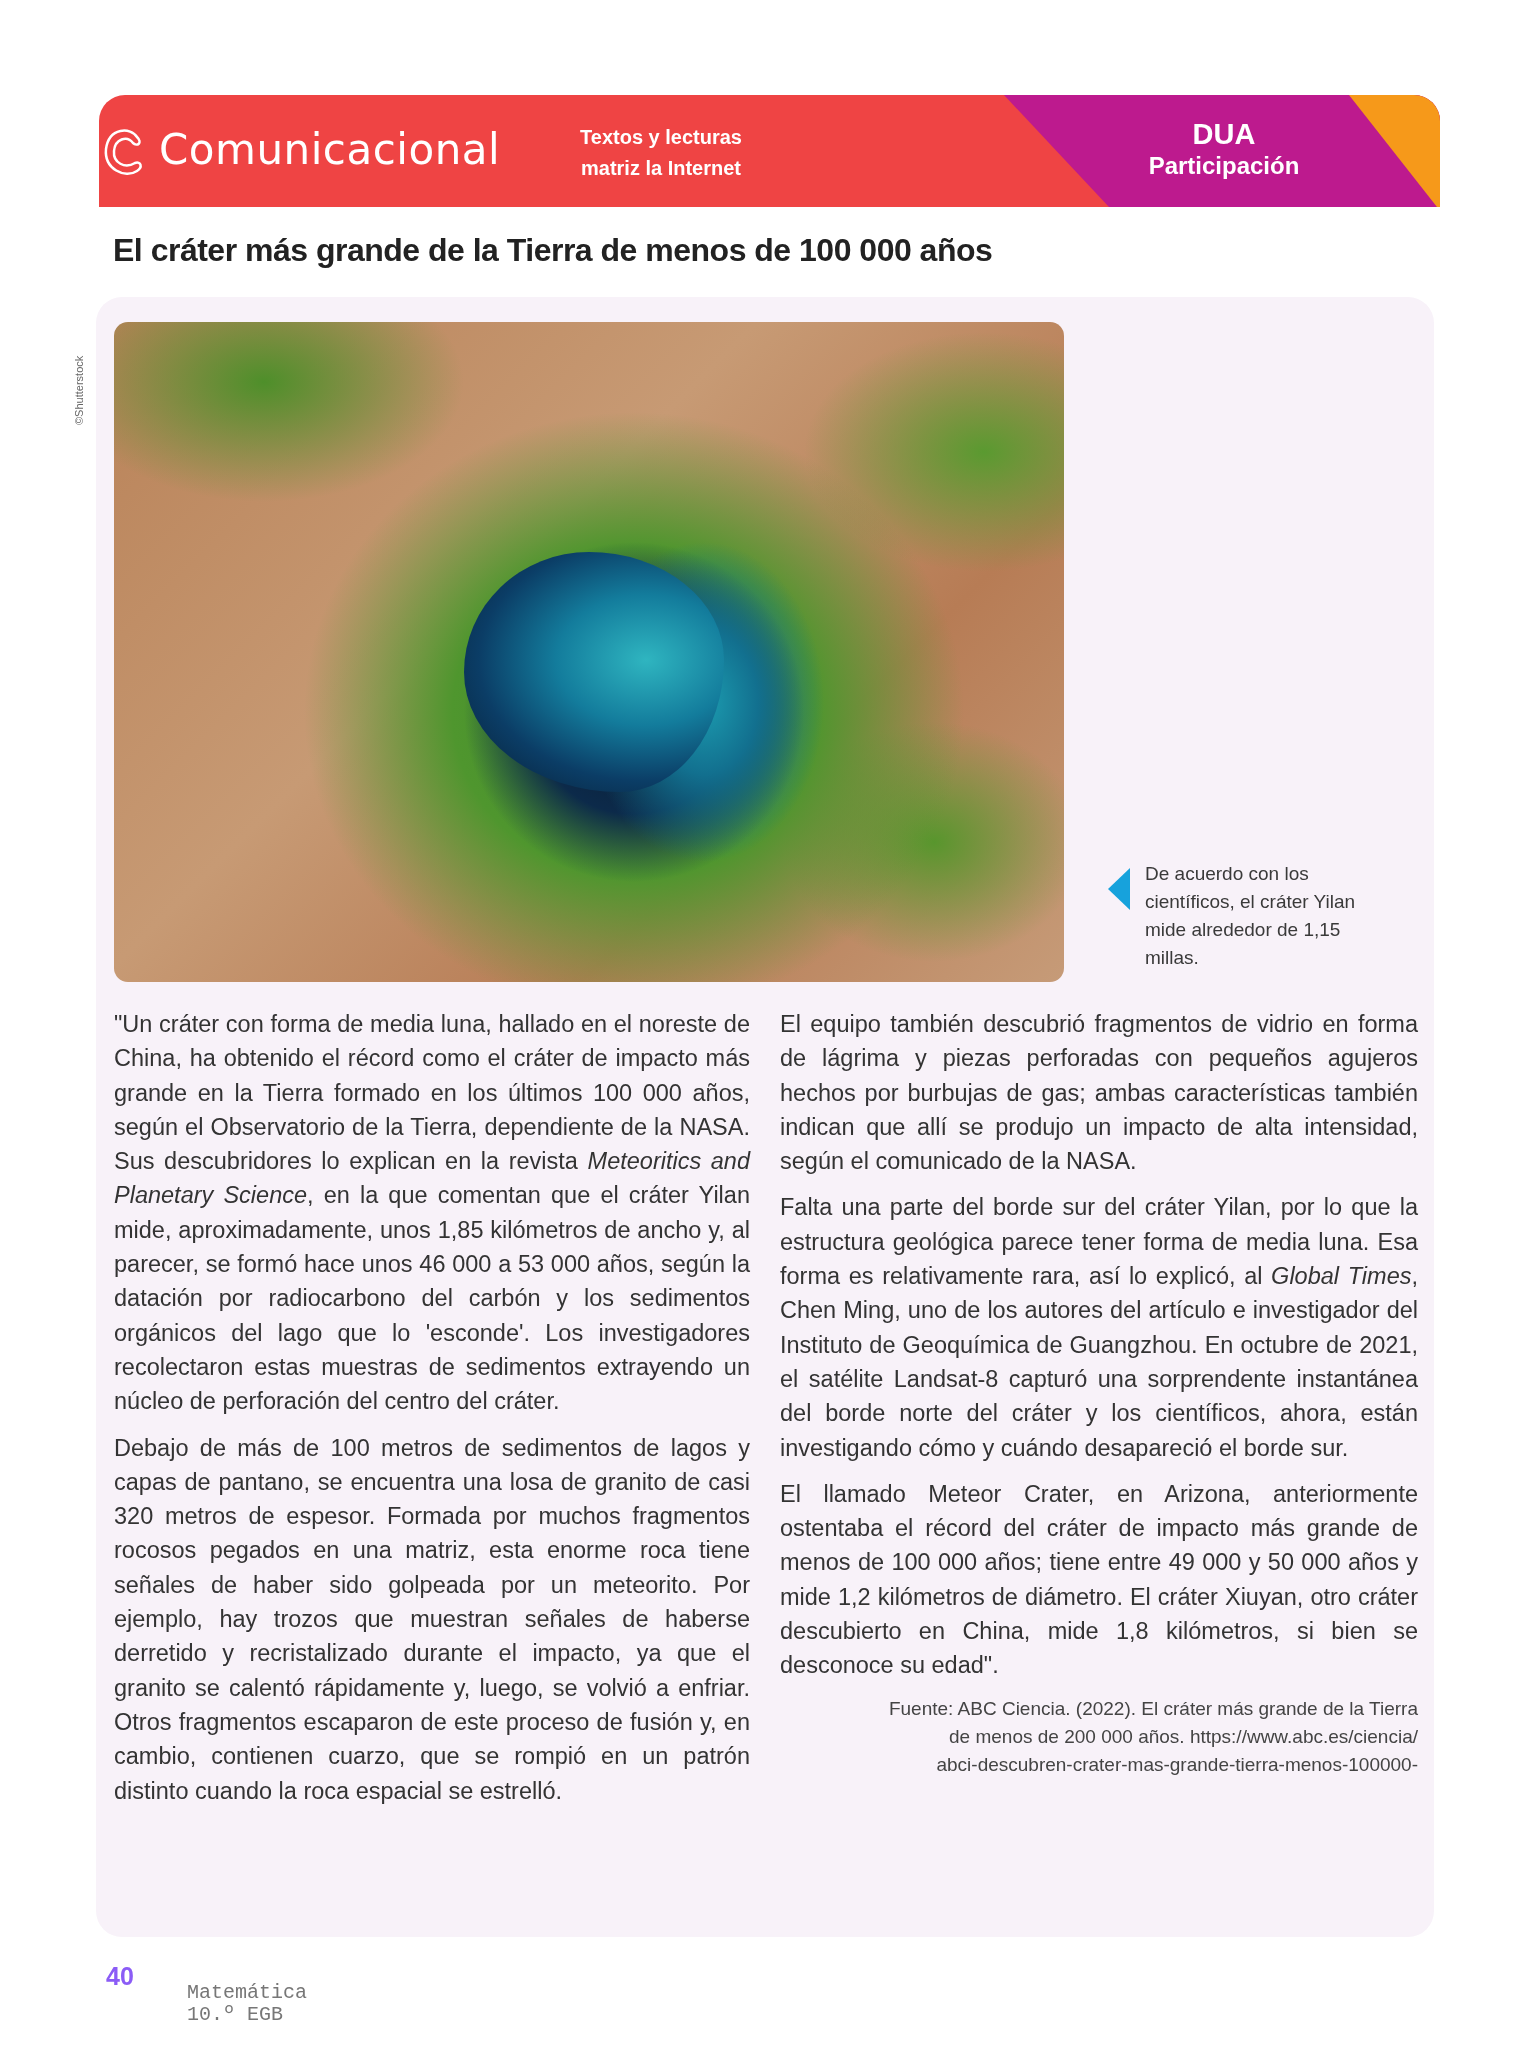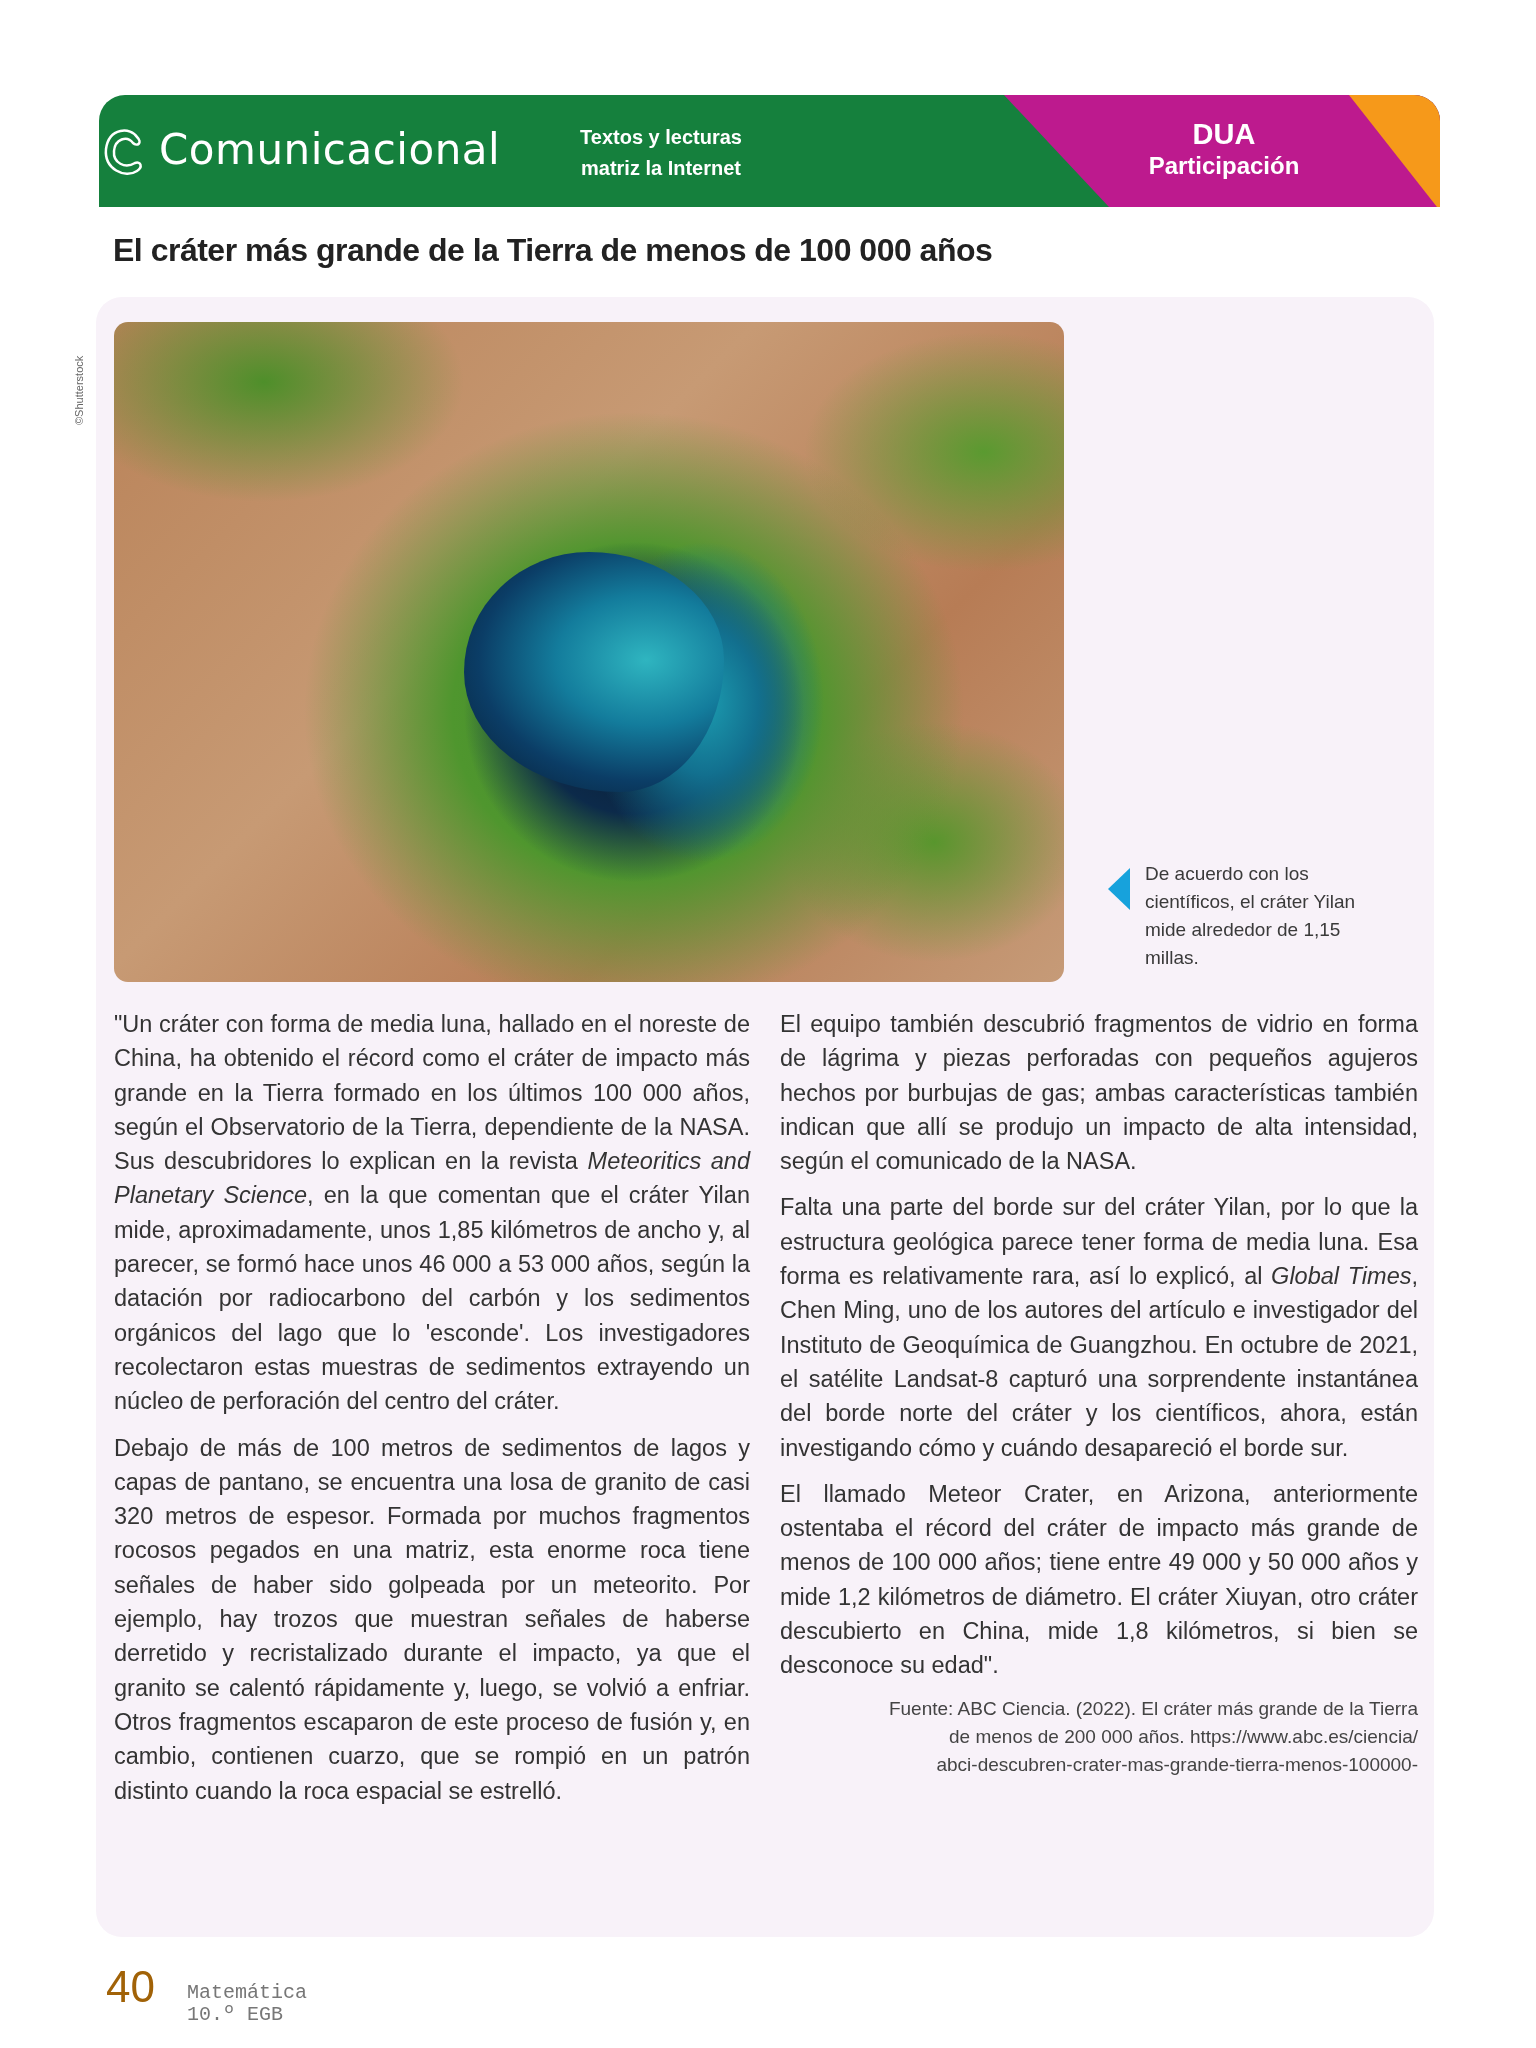--- a/index.html
+++ b/index.html
@@ -6,21 +6,21 @@
     body {
       width: 1536px; height: 2048px; position: relative;
       background: #ffffff; overflow: hidden;
       font-family: "Liberation Sans", sans-serif;
       color: #333333;
     }
     
     .banner {
       position: absolute; left: 99px; top: 95px; width: 1341px; height: 112px;
       border-radius: 26px 26px 0 0; overflow: hidden;
-      background: #15803d;
+      background: #ef4444;
     }
     .banner .magenta {
       position: absolute; top: 0; left: 0; width: 100%; height: 100%;
       background: #bd1a8e;
       clip-path: polygon(905px 0, 1349px 0, 1349px 112px, 1010px 112px);
     }
     .banner .orange {
       position: absolute; top: 0; left: 0; width: 100%; height: 100%;
       background: #f6991a;
       clip-path: polygon(1250px 0, 1349px 0, 1349px 112px, 1338px 112px);
@@ -106,21 +106,21 @@
     .col-right { left: 780px; width: 638px; }
     .col i { font-style: italic; }
     .source {
       text-align: right; font-size: 19px; line-height: 28px; color: #444444;
       margin-top: 6px;
     }
 
     
     .page-number {
       position: absolute; left: 106px; top: 1962px;
-      font-size: 44px; font-weight: normal; color: #a16207;
+      font-size: 25px; font-weight: bold; color: #8b5cf6;
     }
     .footer-subject {
       position: absolute; left: 187px; top: 1982px;
       font-size: 20px; line-height: 22px; color: #777777;
       font-family: Liberation Mono, monospace;
     }
   </style>
 </head>
 <body>
 

